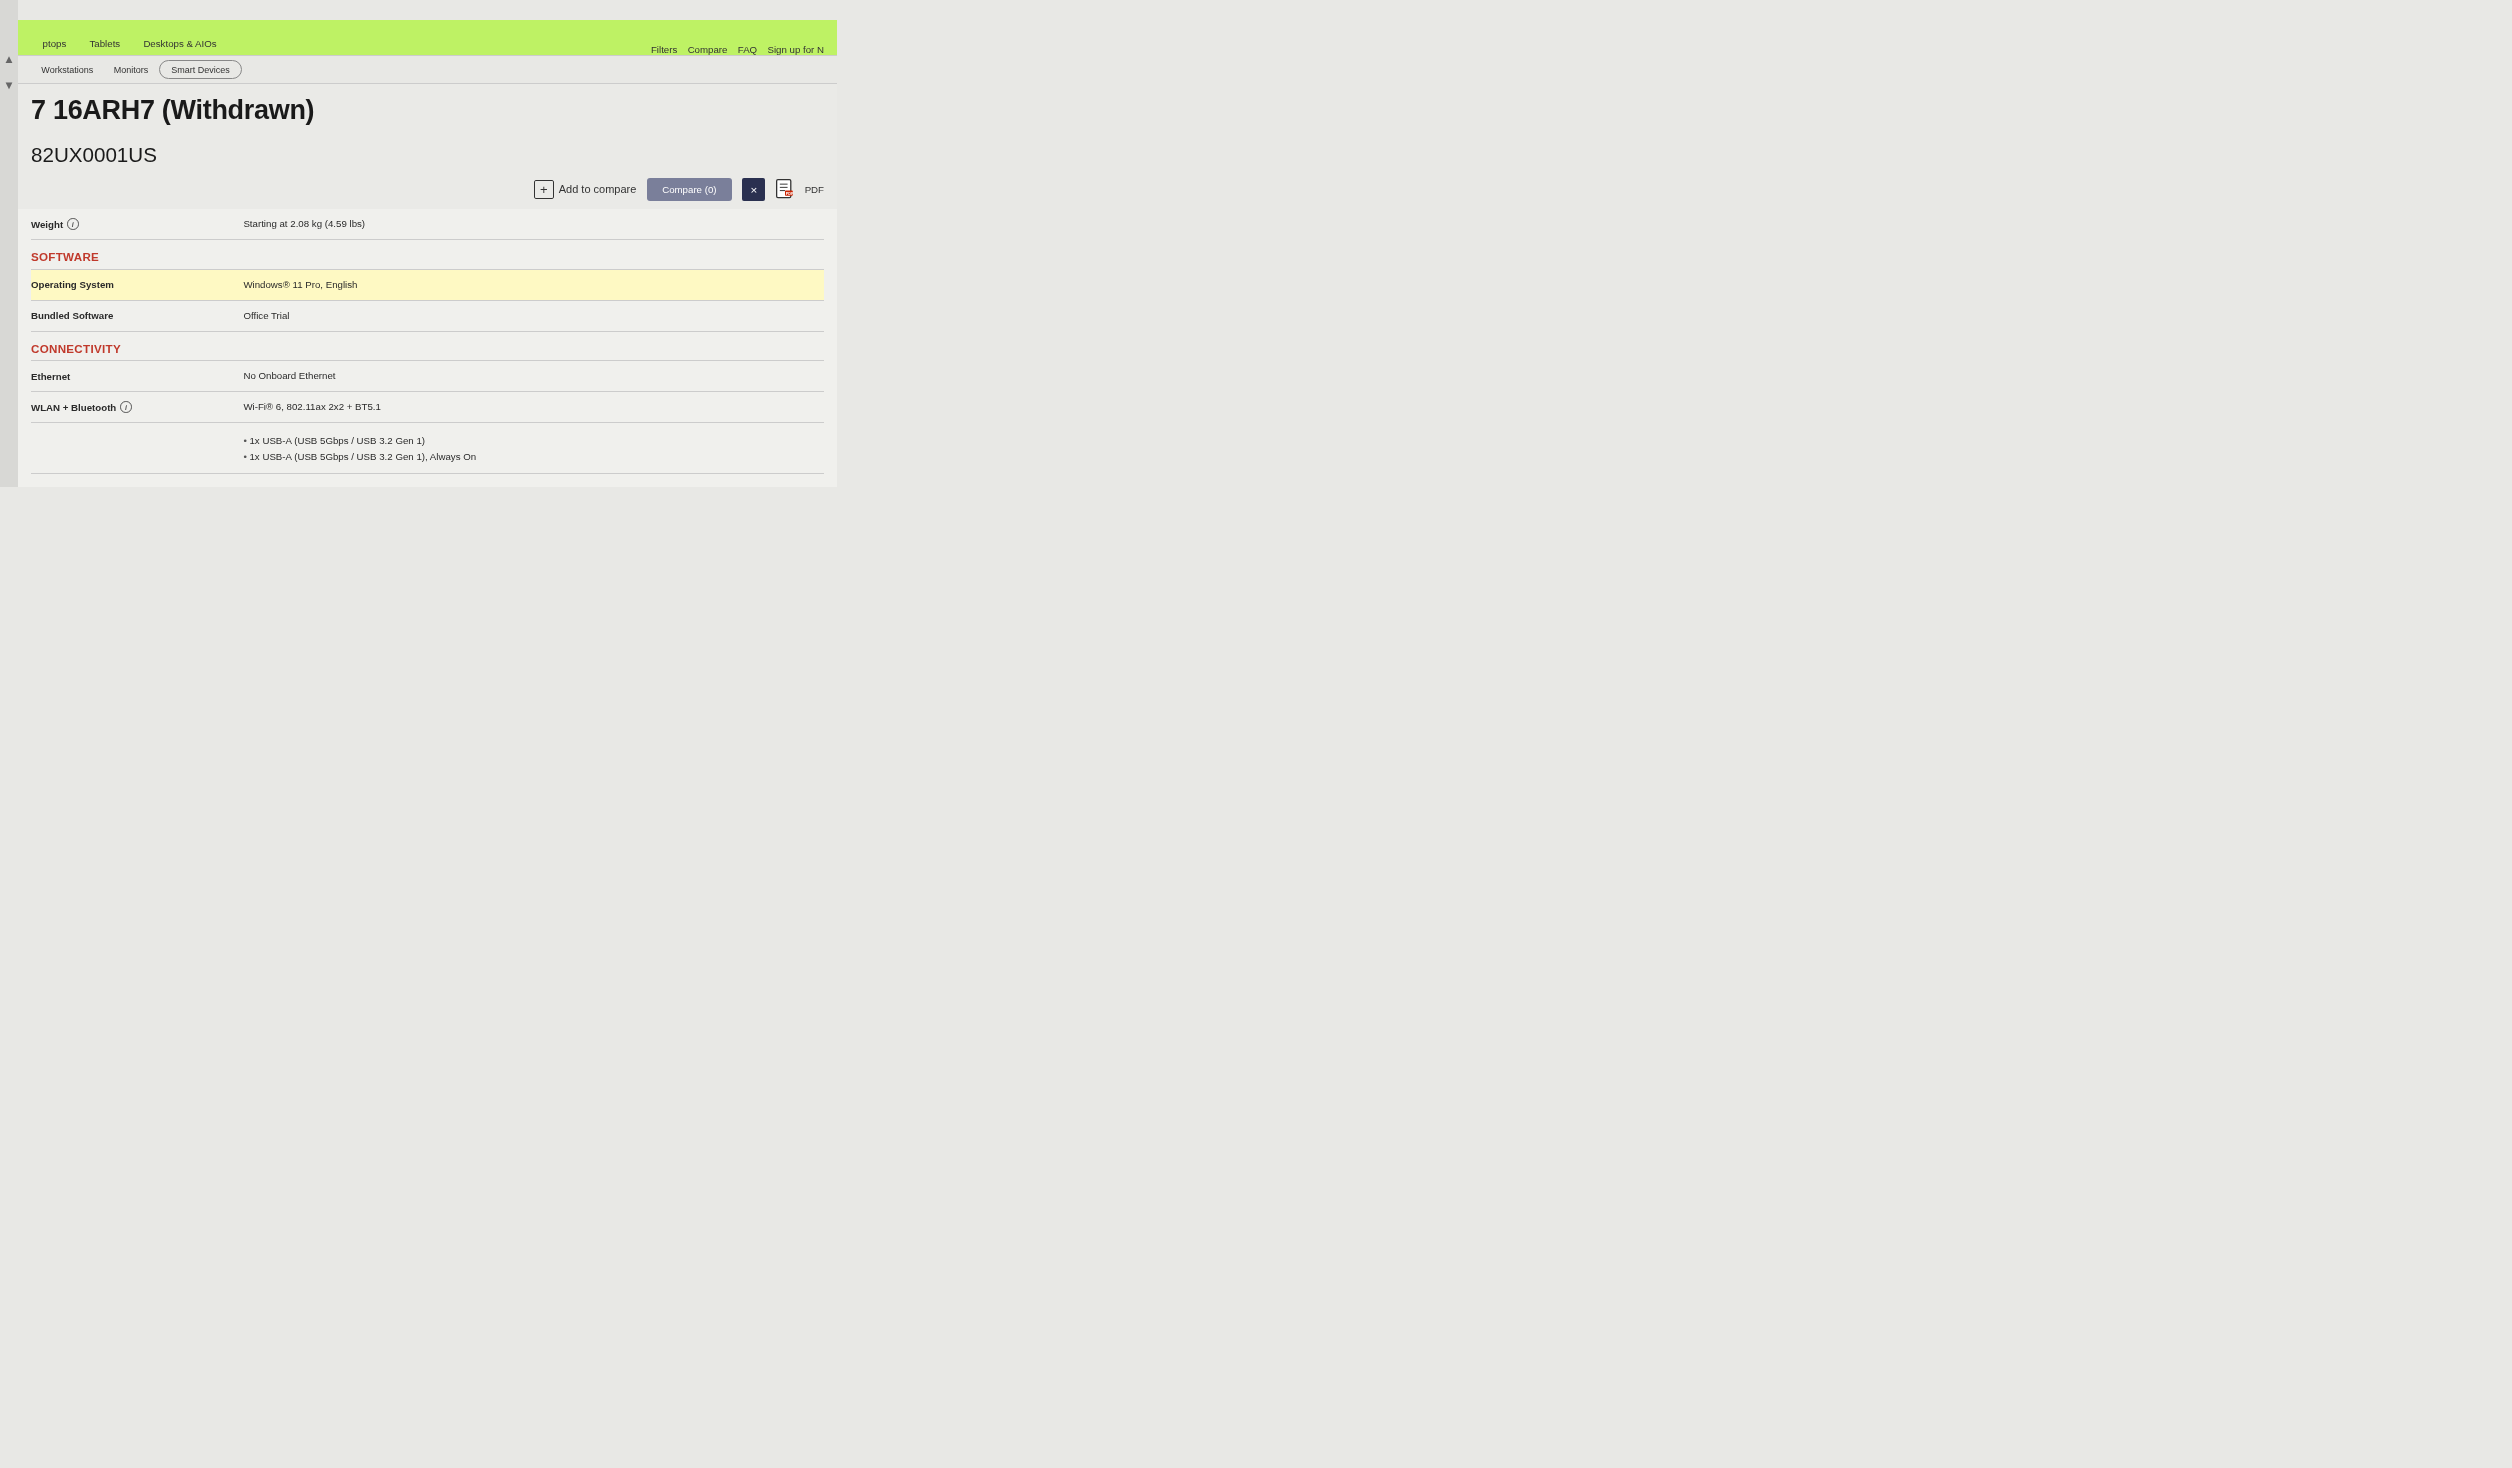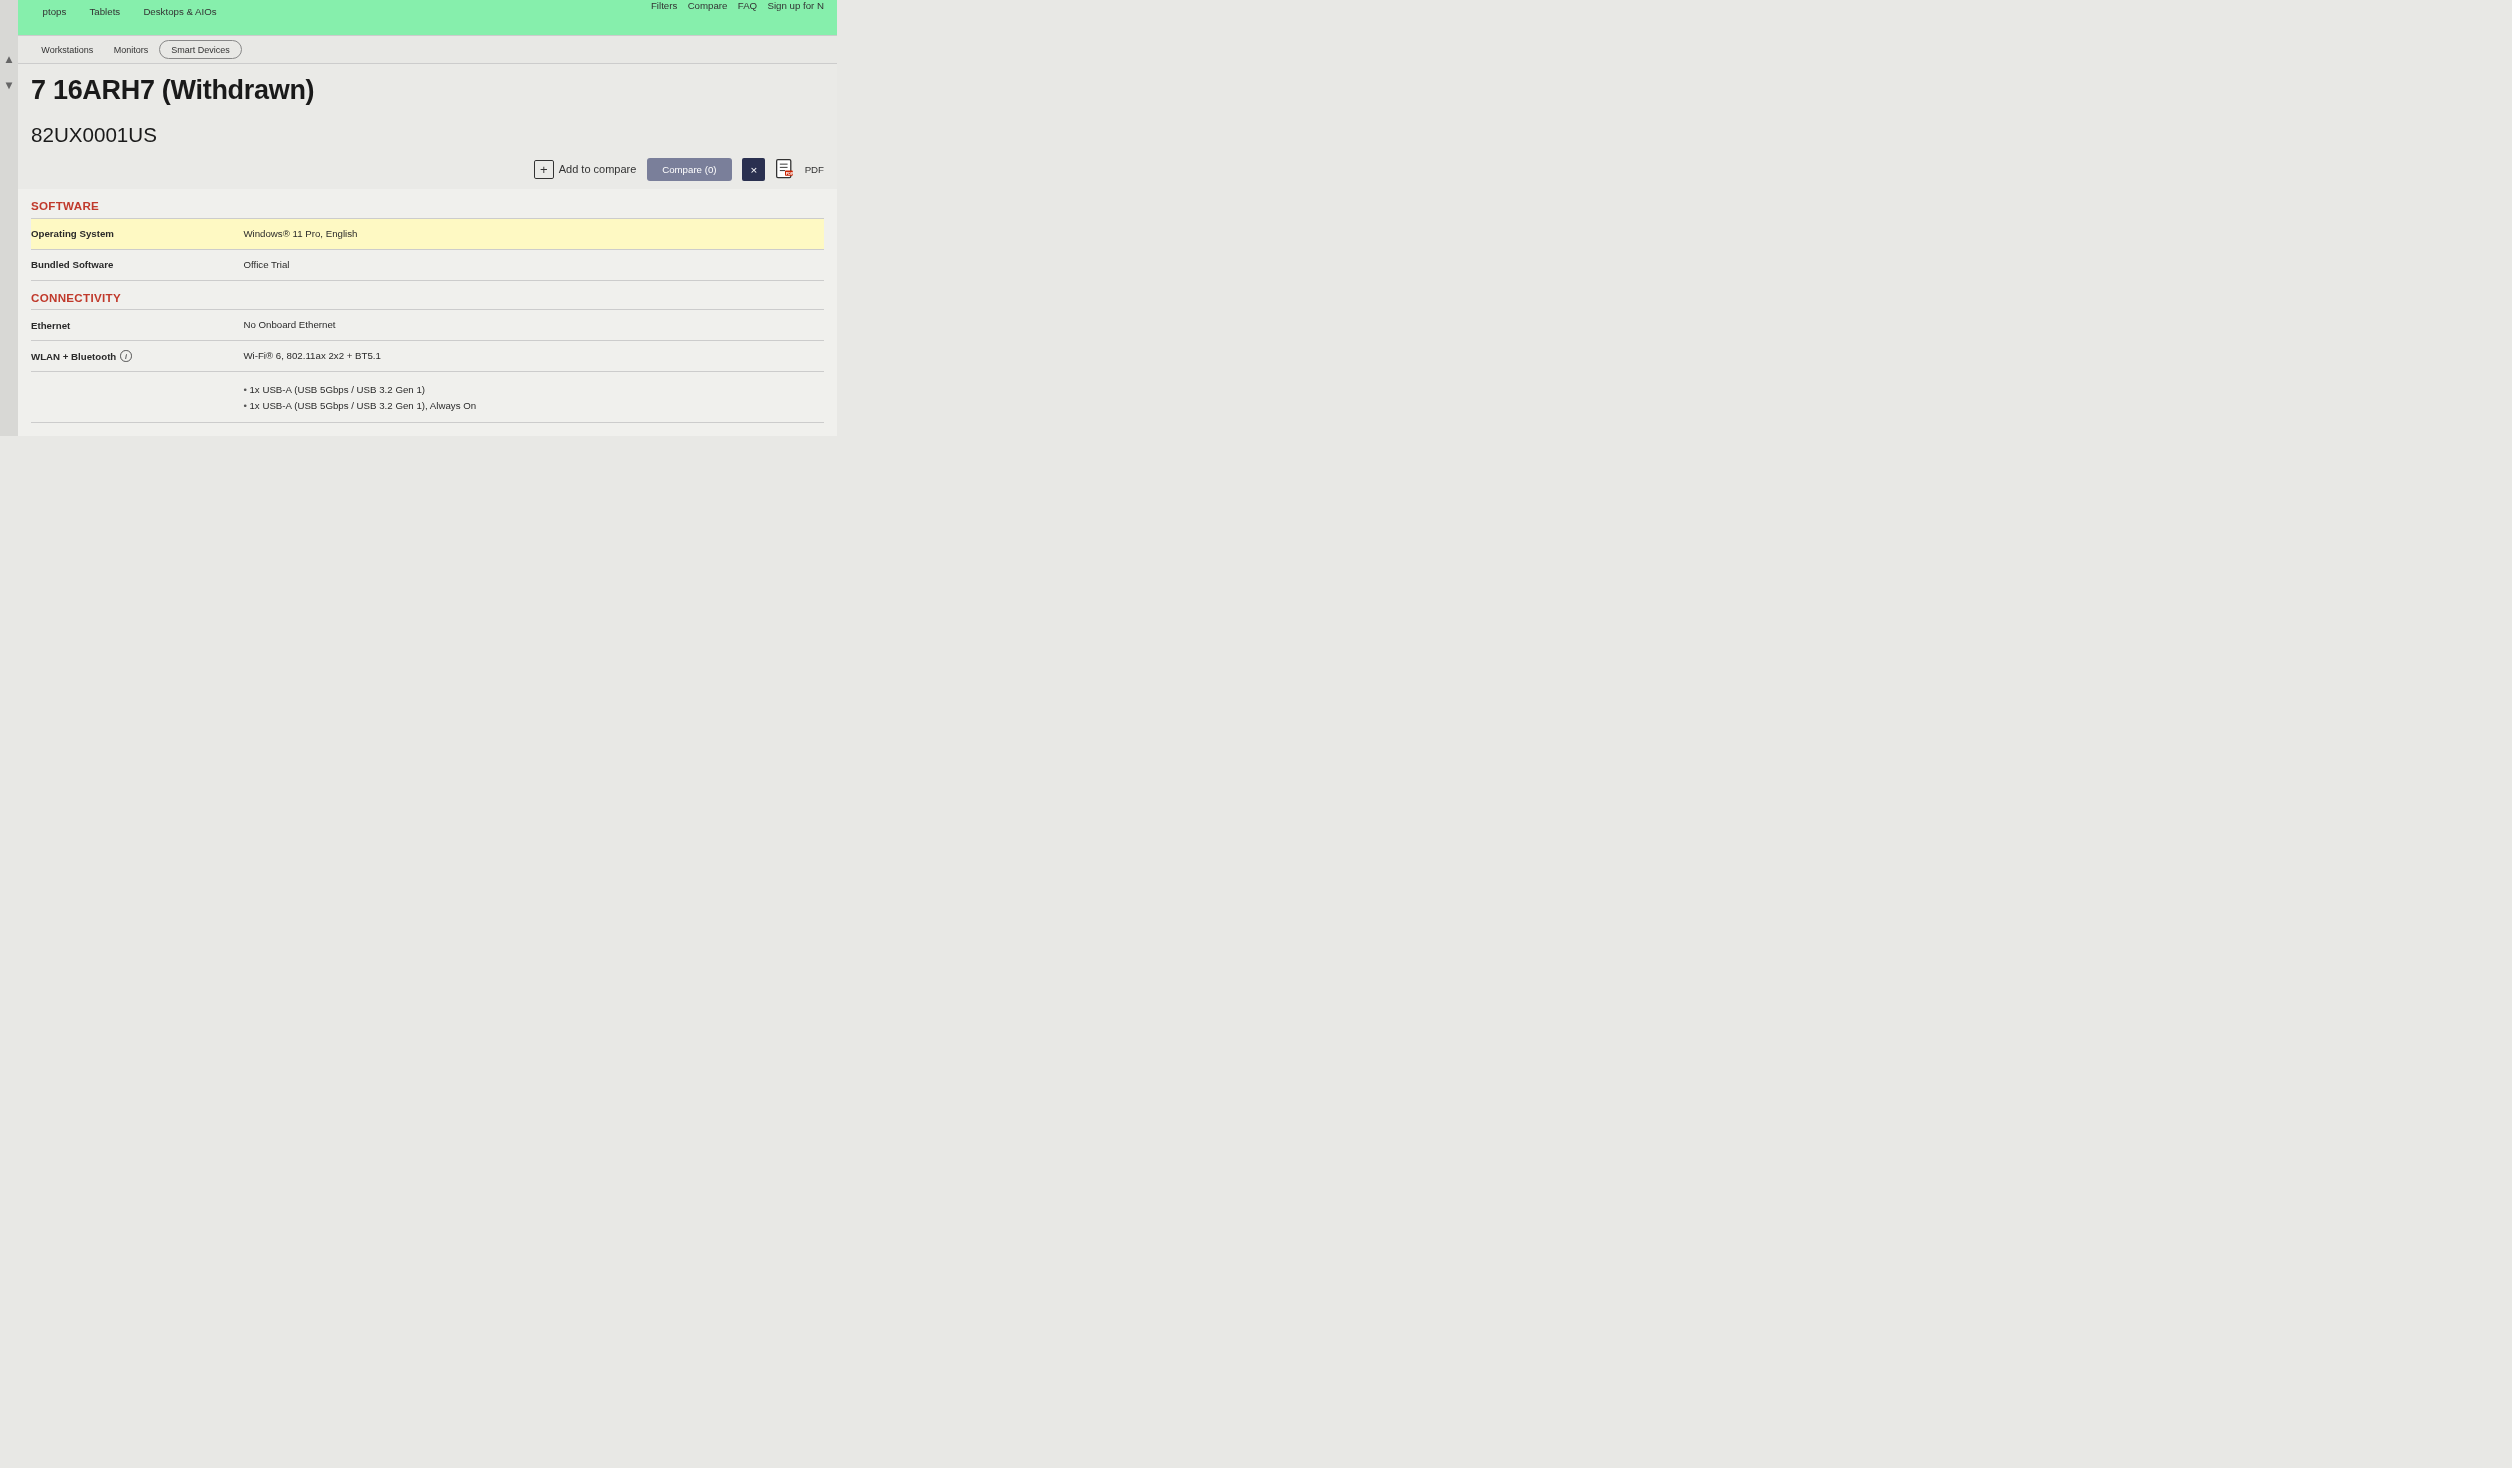--- a/index.html
+++ b/index.html
@@ -9,26 +9,27 @@
       background: #e8e8e5;
       color: #2a2a2a;
       overflow: hidden;
       width: 837px;
       min-height: 490px;
     }
 
     
     .top-nav {
       display: flex;
-      align-items: flex-start;
-      background: #86efac;
+      align-items: flex-end;
+      background: #bef264;
       border-bottom: 0.6px solid #ccc;
       padding: 0 13px;
       height: 36px;
       position: relative;
+      margin-top: 20px;
     }
 
     .nav-items {
       display: flex;
       align-items: center;
       gap: 0;
       flex: 1;
     }
 
     .nav-item {
@@ -330,20 +331,27 @@
           <path d="M6 8h12M6 13h12M6 18h8" stroke="#333" stroke-width="1.5"></path>
           <rect x="14" y="18" width="12" height="8" rx="1" fill="#cc2200"></rect>
           <text x="15" y="25" font-size="6" fill="white" font-family="Arial" font-weight="bold">PDF</text>
         </svg>
         <span>PDF</span>
       </div>
     </div>
 
     <div class="specs-container">
 
+      <div class="spec-row">
+        <div class="spec-label">
+          <span>Weight</span>
+          <span class="info-icon">i</span>
+        </div>
+        <div class="spec-value">Starting at 2.08 kg (4.59 lbs)</div>
+      </div>
 
       <div class="section-heading">SOFTWARE</div>
 
       <div class="spec-row highlighted">
         <div class="spec-label">Operating System</div>
         <div class="spec-value">Windows® 11 Pro, English</div>
       </div>
 
       <div class="spec-row">
         <div class="spec-label">Bundled Software</div>

